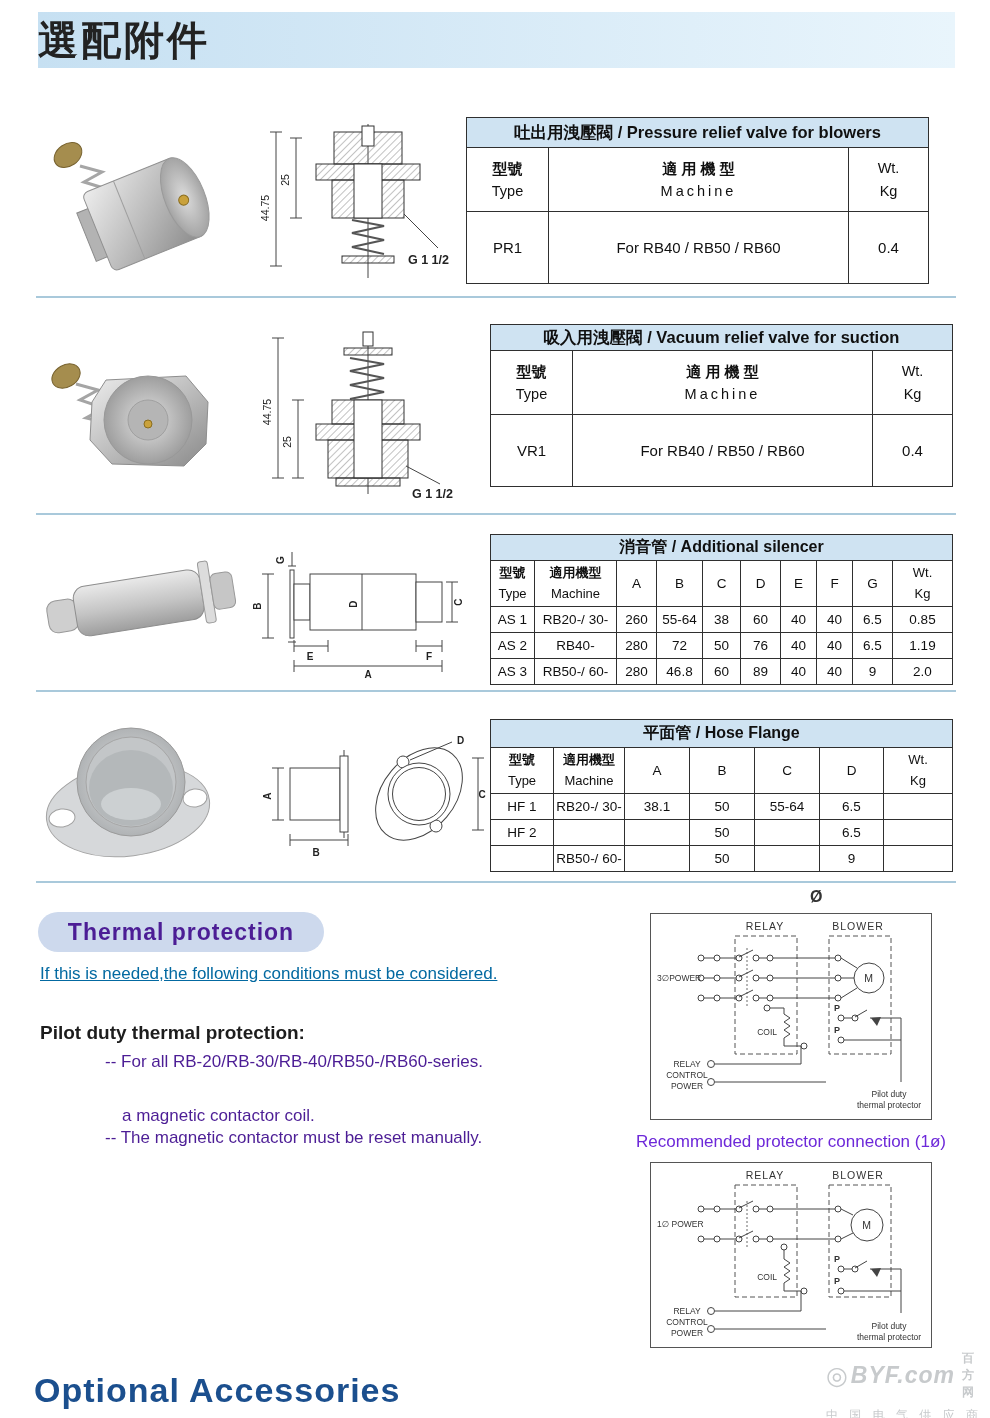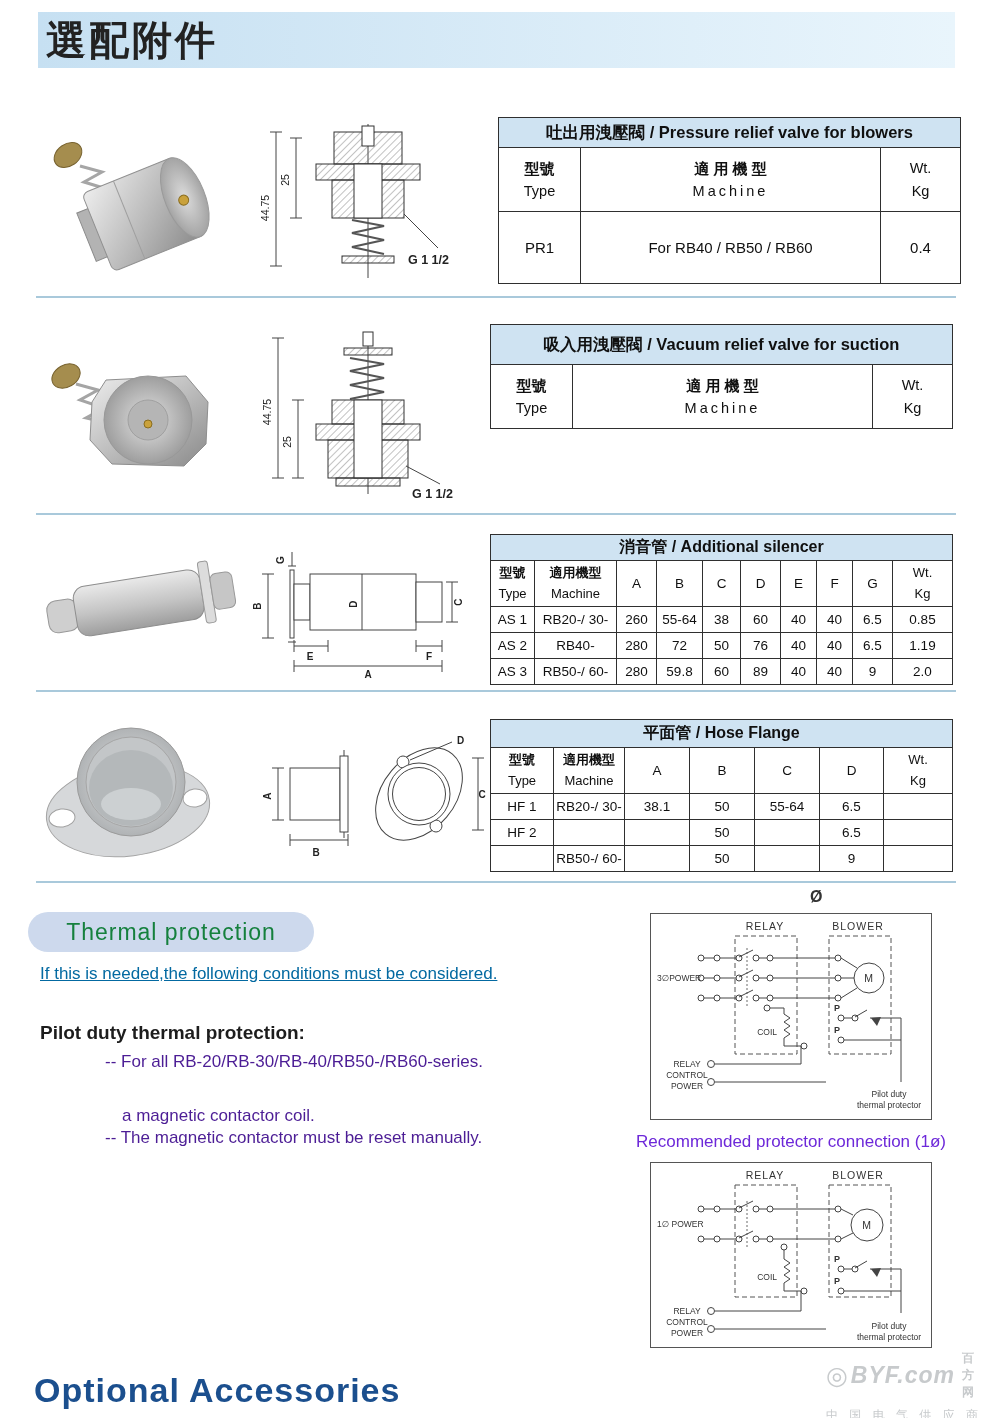--- a/index.html
+++ b/index.html
@@ -2,40 +2,40 @@
 <html><head>
 <meta charset="utf-8">
 <style>
   * { margin:0; padding:0; box-sizing:border-box; }
   body { background:#fff; font-family:"Liberation Sans", sans-serif; }
   .page { position:relative; width:990px; height:1418px; background:#fff; overflow:hidden; }
 
   .header-bar { position:absolute; left:38px; top:12px; width:917px; height:56px;
     background:linear-gradient(to right,#c6e0f2,#e9f5fc); }
   .header-bar .title { font-size:40px; font-weight:bold; color:#222; letter-spacing:3px;
-    line-height:56px; padding-left:8px; }
+    line-height:56px; }
 
   .divider { position:absolute; left:36px; width:920px; height:2px; background:#a9c9db; }
 
   .abs { position:absolute; }
 
   table.tbl { border-collapse:collapse; table-layout:fixed; background:#fff; }
   table.tbl td { border:1px solid #2f2f2f; text-align:center; vertical-align:middle;
     font-size:15px; color:#101010; overflow:hidden; }
   table.tbl td.title { background:#cfe3f2; font-weight:bold; font-size:16.5px; }
   table.tbl .zh { font-weight:bold; font-size:15px; }
   table.tbl .en { font-size:14.5px; }
   table.tbl-sm td { font-size:13.5px; }
   table.tbl-sm .zh { font-size:13px; }
   table.tbl-sm .en { font-size:13px; font-weight:normal; }
   table.tbl-sm td.title { font-size:16px; }
   .hd2 div { line-height:1.55; }
 
-  .badge { position:absolute; left:28px; top:912px; width:286px; height:40px;
-    background:#cdd9ed; border-radius:22px; color:#15803d; font-weight:normal;
+  .badge { position:absolute; left:38px; top:912px; width:286px; height:40px;
+    background:#cdd9ed; border-radius:22px; color:#4c1d95; font-weight:bold;
     font-size:23px; text-align:center; line-height:40px; letter-spacing:1px; }
 
   .intro { position:absolute; left:40px; top:964px; font-size:17px; color:#0369a1;text-decoration:underline; }
   .subtitle { position:absolute; left:40px; top:1022px; font-size:19px; font-weight:bold; color:#1d1d1d; }
   .bullet { position:absolute; font-size:17px; color:#4c1d95; }
 
   .phase-symbol { position:absolute; left:810px; top:888px; font-size:16px; font-weight:bold; color:#333; }
   .diagram-box { position:absolute; border:1.5px solid #555; background:#fff; }
   .caption { position:absolute; left:626px; top:1132px; width:330px; text-align:center;
     font-size:17px; color:#6d28d9; }
@@ -109,21 +109,21 @@
       <line x1="14" y1="150" x2="26" y2="150" stroke="#444"></line>
     <text class="dimtxt" x="13" y="92" transform="rotate(-90 13 92)" text-anchor="middle">44.75</text>
     <line x1="40" y1="22" x2="40" y2="102" stroke="#444"></line>
     <line x1="34" y1="22" x2="46" y2="22" stroke="#444"></line>
       <line x1="34" y1="102" x2="46" y2="102" stroke="#444"></line>
     <text class="dimtxt" x="33" y="64" transform="rotate(-90 33 64)" text-anchor="middle">25</text>
     <line x1="148" y1="98" x2="182" y2="132" stroke="#444"></line>
     <text class="thread" x="152" y="148">G 1 1/2</text>
   </svg>
 
-  <table class="tbl abs" style="left:498px;top:117px;width:462px">
+  <table class="tbl abs" style="left:466px;top:117px;width:462px">
     <colgroup>
         <col style="width:82px">
         <col style="width:300px">
         <col style="width:80px">
       </colgroup>
     <tbody>
         <tr style="height:30px">
       <td class="title" colspan="3">吐出用洩壓閥 / Pressure relief valve for blowers</td>
     </tr>
     <tr style="height:64px">
@@ -192,36 +192,41 @@
     <text class="thread" x="156" y="172">G 1 1/2</text>
   </svg>
 
   <table class="tbl abs" style="left:490px;top:324px;width:462px">
     <colgroup>
         <col style="width:82px">
         <col style="width:300px">
         <col style="width:80px">
       </colgroup>
     <tbody>
-        <tr style="height:40px">
+        <tr style="height:26px">
       <td class="title" colspan="3">吸入用洩壓閥 / Vacuum relief valve for suction</td>
     </tr>
     <tr style="height:64px">
       <td class="hd2">
         <div class="zh">型號</div>
         <div class="en">Type</div>
           </td>
       <td class="hd2">
         <div class="zh">適 用 機 型</div>
         <div class="en" style="letter-spacing:3px">Machine</div>
           </td>
       <td class="hd2">
         <div class="en">Wt.</div>
         <div class="en">Kg</div>
           </td>
+    </tr>
+    <tr style="height:72px">
+      <td>VR1</td>
+      <td>For RB40 / RB50 / RB60</td>
+      <td>0.4</td>
     </tr>
   </tbody>
     </table>
 
   <div class="divider" style="top:513px"></div>
 
   <svg class="abs" style="left:33px;top:550px" width="210" height="110" viewBox="0 0 210 110">
     <defs>
       <linearGradient id="met3" x1="0" y1="0" x2="0" y2="1">
         <stop offset="0" stop-color="#e9e9e9"></stop>
@@ -329,21 +334,21 @@
       <td>76</td>
       <td>40</td>
       <td>40</td>
       <td>6.5</td>
       <td>1.19</td>
     </tr>
     <tr style="height:26px">
       <td>AS 3</td>
       <td>RB50-/ 60-</td>
       <td>280</td>
-      <td>59.8</td>
+      <td>46.8</td>
       <td>60</td>
       <td>89</td>
       <td>40</td>
       <td>40</td>
       <td>9</td>
       <td>2.0</td>
     </tr>
   </tbody>
     </table>
 

